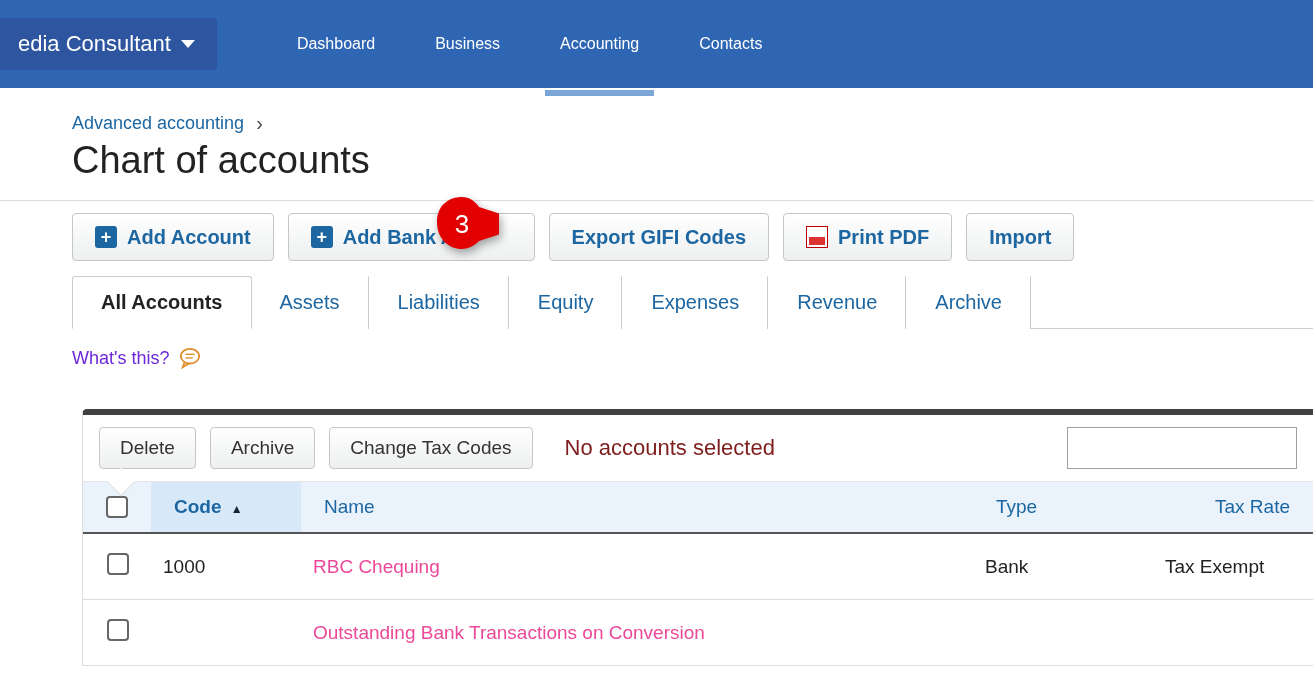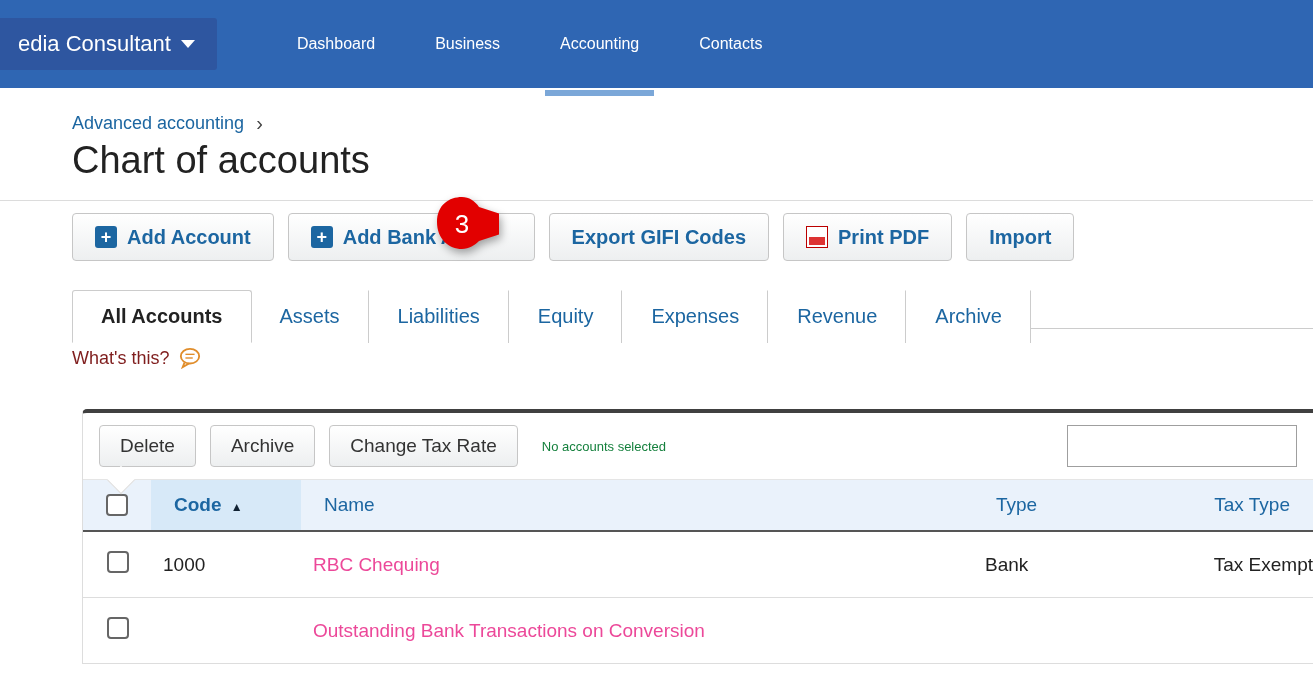--- a/index.html
+++ b/index.html
@@ -155,49 +155,49 @@
     border-bottom:1px solid #ccc;
   }
   .tab {
     padding:14px 28px;
     font-size:20px;
     color:#1c66a1;
     cursor:pointer;
     border:1px solid transparent;
     border-bottom:none;
     position:relative;
-    top:15px;
+    top:1px;
     background:#fff;
   }
   .tab.sep { border-right:1px solid #ccc; }
   .tab.active {
     color:#222;
     font-weight:700;
     border:1px solid #ccc;
     border-bottom:1px solid #fff;
     border-radius:3px 3px 0 0;
   }
   .tab.first-inactive { border-left:none; }
 
   
   .whats {
     margin:18px 0 0 72px;
     font-size:18px;
-    color:#7f1d1d;
+    color:#6d28d9;
     display:flex;
     align-items:center;
     gap:10px;
     cursor:pointer;
   }
   .whats svg { width:22px;height:22px; }
 
   
   .table-wrap {
     margin:40px 0 0 82px;
-    border-top:4px solid #404040;
+    border-top:6px solid #404040;
     border-left:1px solid #ddd;
     border-radius:5px 0 0 0;
     overflow:visible;
   }
   .tbl-toolbar {
     display:flex;
     gap:14px;
     padding:12px 16px;
     align-items:center;
     border-bottom:1px solid #e5e5e5;
@@ -208,23 +208,23 @@
     padding:0 20px;
     border:1px solid #c6c6c6;
     border-radius:4px;
     background:linear-gradient(#ffffff,#edeff0);
     font-size:19px;
     color:#333;
     display:flex;align-items:center;
     cursor:pointer;
   }
   .status-text {
-    font-size:13px;
-    color:#15803d;
-    margin-left:10px;
+    font-size:22px;
+    color:#7f1d1d;
+    margin-left:18px;
   }
   .search-box {
     margin-left:auto;
     height:42px;
     width:230px;
     border:1px solid #9f9f9f;
     background:#fff;
   }
 
   
@@ -257,21 +257,21 @@
   thead th.code .sort { font-size:12px; color:#123; margin-left:4px; }
   thead th.chk, tbody td.chk { width:60px; text-align:center; }
   tbody td {
     padding:16px 12px;
     font-size:19px;
     border-bottom:1px solid #ddd;
     color:#222;
     vertical-align:middle;
   }
   tbody td.name { color:#ec4899; cursor:pointer; }
-  tbody td.right { text-align:right; padding-right:0; }
+  tbody td.right { padding-right:0; }
   input.chkbox {
     width:22px;height:22px;
     border:2px solid #666;
     border-radius:4px;
     appearance:none;
     cursor:pointer;
     background:#fff;
   }
   thead th .chkbox { margin:0 auto; display:block; }
 </style>
@@ -344,39 +344,39 @@
     <path d="M6 17 L4 22 L11 18" fill="none" stroke="#e08d2b" stroke-width="2"></path>
     <line x1="7" y1="8" x2="17" y2="8" stroke="#e08d2b" stroke-width="1.5"></line>
     <line x1="7" y1="12" x2="15" y2="12" stroke="#e08d2b" stroke-width="1.5"></line>
   </svg>
 </div>
 
 <div class="table-wrap">
   <div class="tbl-toolbar">
     <div class="sbtn">Delete</div>
     <div class="sbtn">Archive</div>
-    <div class="sbtn">Change Tax Rate</div>
+    <div class="sbtn">Change Tax Codes</div>
     <div class="status-text">No accounts selected</div>
     <input class="search-box" type="text" style="">
     <div class="notch"></div>
   </div>
 
   <table>
     <thead>
       <tr>
         <th class="chk">
             <input type="checkbox" class="chkbox" style="">
           </th>
         <th class="code" style="width:150px;">
           <span>Code</span>
           <span class="sort">▲</span>
         </th>
         <th>Name</th>
         <th style="width:180px;">Type</th>
-        <th style="width:160px;text-align:right;">Tax Type</th>
+        <th style="width:160px;text-align:right;">Tax Rate</th>
       </tr>
     </thead>
     <tbody>
       <tr>
         <td class="chk"><input type="checkbox" class="chkbox" style=""></td>
         <td>1000</td>
         <td class="name">RBC Chequing</td>
         <td>Bank</td>
         <td class="right">Tax Exempt</td>
       </tr>

